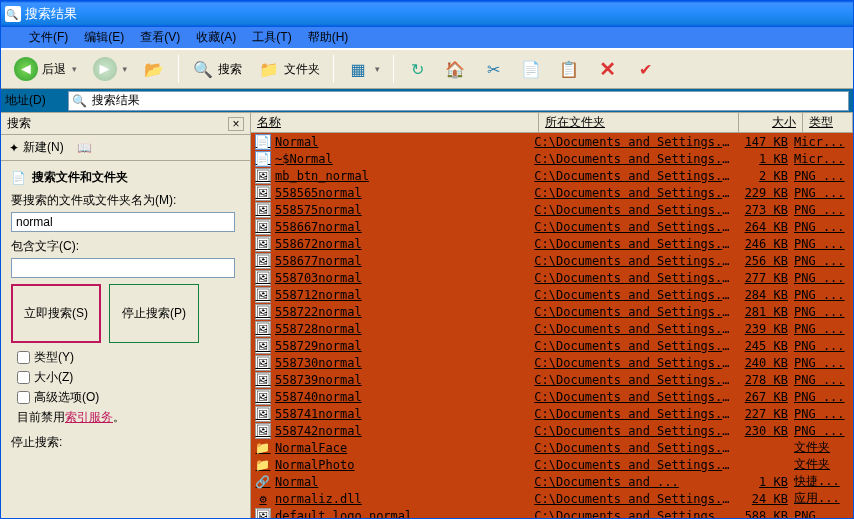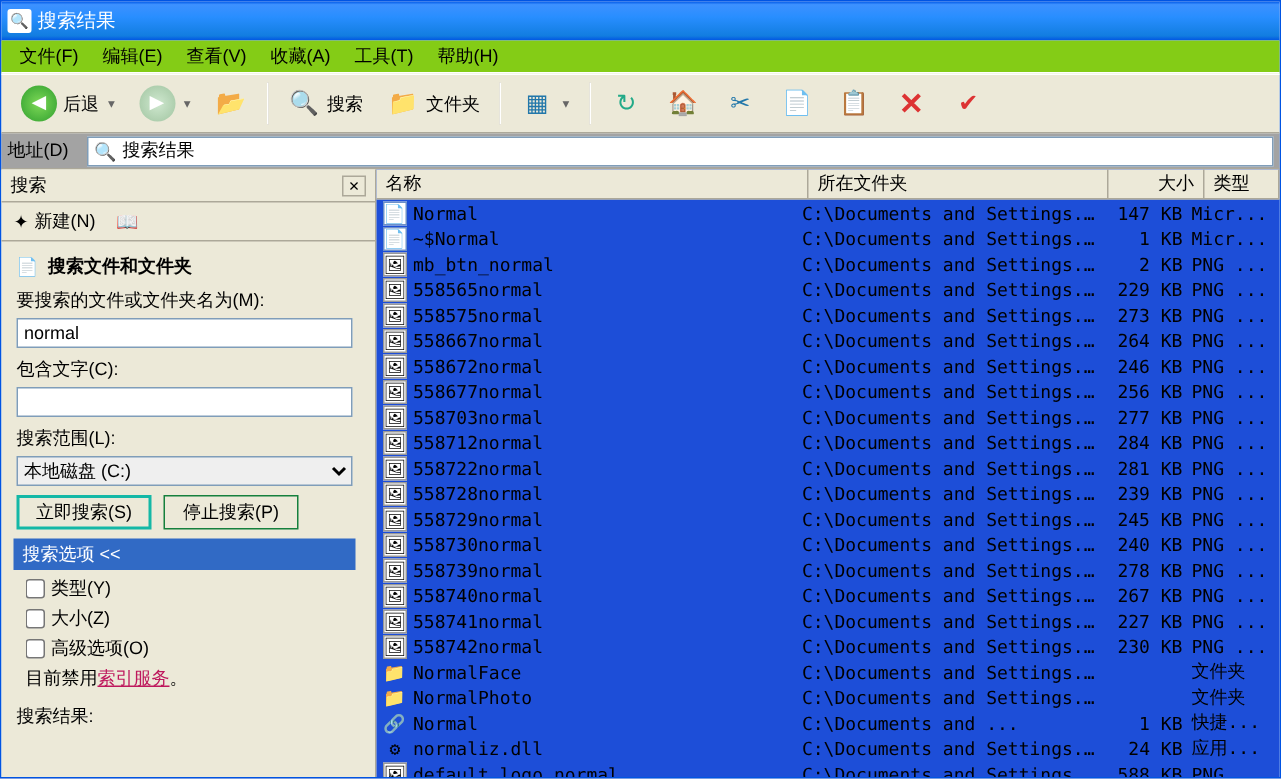--- a/index.html
+++ b/index.html
@@ -1,45 +1,45 @@
 <!DOCTYPE html>
 <html><head>
 <meta charset="utf-8">
 <style>
 * { margin: 0; padding: 0; box-sizing: border-box; }
 body { font-family: "宋体", SimSun, Tahoma, sans-serif; font-size: 12px; background: #ece9d8; overflow: hidden; }
 .window { width: 854px; height: 519px; background: #fff; border: 1px solid #0054e3; display: flex; flex-direction: column; }
 .titlebar { background: linear-gradient(to bottom, #0058e6 0%, #3d91ff 8%, #288eff 40%, #127de0 88%, #0054e3 100%); color: #fff; height: 26px; display: flex; align-items: center; padding: 0 4px; font-size: 13px; }
 .titlebar .icon { width: 16px; height: 16px; margin-right: 4px; display: inline-flex; align-items: center; justify-content: center; background:#fff; border-radius:2px; color:#333; font-size:10px;}
-.menubar { background: #84cc16; height: 22px; display: flex; align-items: center; padding: 0 4px; border-bottom: 1px solid #fff; }
+.menubar { background: #3b82f6; height: 22px; display: flex; align-items: center; padding: 0 20px; border-bottom: 1px solid #fff; }
 .menubar span { padding: 2px 8px; cursor: default; }
 .toolbar { background: #ece9d8; height: 40px; display: flex; align-items: center; padding: 0 6px; gap: 2px; border-top: 1px solid #fff; border-bottom: 1px solid #aca899; }
 .toolbar .sep { width: 1px; height: 28px; background: #aca899; margin: 0 4px; border-right:1px solid #fff; }
 .tbtn { display: flex; align-items: center; gap: 4px; padding: 2px 6px; border: 1px solid transparent; border-radius: 3px; cursor: default; height: 30px;}
 .tb-icon { width: 22px; height: 22px; display: inline-flex; align-items: center; justify-content: center; font-size: 16px; }
-.addrbar { background: #a3a3a3; height: 24px; display: flex; align-items: center; padding: 0 4px; gap: 12px; border-bottom: 1px solid #aca899; }
+.addrbar { background: #0369a1; height: 24px; display: flex; align-items: center; padding: 0 4px; gap: 22px; border-bottom: 1px solid #aca899; }
 .addrbar .field { flex: 1; background: #fff; border: 1px solid #7f9db9; height: 20px; display: flex; align-items: center; padding: 0 4px; gap: 4px; }
 .body { flex: 1; display: flex; min-height: 0; }
 .sidebar { width: 250px; background: #ece9d8; border-right: 1px solid #aca899; display: flex; flex-direction: column; }
 .side-head { background: #ece9d8; height: 22px; display: flex; align-items: center; justify-content: space-between; padding: 0 6px; border-bottom: 1px solid #aca899; }
 .side-head .x { width:16px; height:14px; border:1px solid #aca899; text-align:center; line-height:12px; background:#ece9d8;}
 .side-actions { height: 26px; display: flex; align-items: center; gap: 14px; padding: 0 8px; border-bottom: 1px solid #aca899;}
 .side-actions .act { display:flex; align-items:center; gap:4px; }
 .side-body { padding: 8px 10px; overflow-y: auto; flex: 1; }
 .side-body .row { margin-bottom: 6px; }
 .side-body label { display: block; margin-bottom: 3px; }
 .side-body input[type=text] { width: 224px; border: 1px solid #7f9db9; height: 20px; padding: 0 4px; font-family: inherit; font-size: 12px;}
 .side-body select { width: 224px; border: 1px solid #7f9db9; height: 20px; font-family: inherit; font-size: 12px;}
 .btnrow { display: flex; gap: 8px; margin: 6px 0; }
 .btnrow button { padding: 2px 12px; font-family: inherit; font-size: 12px; border:1px solid #15803d; background:#ece9d8;}
-.btnrow button:first-child { border:2px solid #14b8a6; padding:1px 11px;}
+.btnrow button:first-child { border:2px solid #be185d; padding:19px 11px;}
 .opts-head { background: #316ac5; color: #fff; padding: 2px 6px; margin: 4px -2px; width: 228px;}
 .chk { display: flex; align-items: center; gap: 4px; margin: 3px 6px; }
 .link { color: #be185d; text-decoration: underline; cursor: pointer; }
-.main { flex: 1; background: #1d4ed8; display: flex; flex-direction: column; min-width:0;}
+.main { flex: 1; background: #c2410c; display: flex; flex-direction: column; min-width:0;text-decoration:underline;}
 .cols { height: 20px; background: #ece9d8; border-bottom: 1px solid #aca899; display: flex; }
 .cols .col { border-right: 1px solid #aca899; padding: 2px 6px; position:relative; display:flex; align-items:center;}
 .cols .col.right { justify-content:flex-end; }
 .list { flex: 1; overflow-y: auto; font-family: "宋体", SimSun, monospace;}
 .frow { display: flex; height: 17px; align-items: center; white-space: nowrap; }
 .frow .c1 { width: 288px; display:flex; align-items:center; gap:4px; padding-left:4px;}
 .frow .c2 { width: 200px; overflow:hidden; text-overflow:ellipsis;}
 .frow .c3 { width: 64px; text-align: right; padding-right:6px;}
 .frow .c4 { width: 60px; overflow:hidden;}
 .fico { width: 16px; height: 16px; display:inline-flex; align-items:center; justify-content:center; font-size:12px;}
@@ -147,45 +147,40 @@
           <b>搜索文件和文件夹</b>
         </div>
         <div class="row">
           <label>要搜索的文件或文件夹名为(M):</label>
           <input type="text" value="normal" style="">
         </div>
         <div class="row">
           <label>包含文字(C):</label>
           <input type="text" value="" style="">
         </div>
-        <div class="row">
-          <label>搜索范围(L):</label>
-          <select><option>本地磁盘 (C:)</option></select>
-        </div>
         <div class="btnrow">
           <button>立即搜索(S)</button>
           <button>停止搜索(P)</button>
         </div>
-        <div class="opts-head">搜索选项 &lt;&lt;</div>
         <div class="chk">
             <input type="checkbox" style="">
             <span>类型(Y)</span>
           </div>
         <div class="chk">
             <input type="checkbox" style="">
             <span>大小(Z)</span>
           </div>
         <div class="chk">
             <input type="checkbox" style="">
             <span>高级选项(O)</span>
           </div>
         <div class="row" style="margin-left:6px;">
           <span>目前禁用</span><span class="link">索引服务</span><span>。</span>
         </div>
-        <div class="row" style="margin-top:8px;"><span>搜索结果:</span></div>
+        <div class="row" style="margin-top:8px;"><span>停止搜索:</span></div>
       </div>
     </div>
 
     <div class="main">
       <div class="cols">
         <div class="col" style="width:288px">名称</div>
         <div class="col" style="width:200px">所在文件夹</div>
         <div class="col right" style="width:64px">大小</div>
         <div class="col" style="flex:1">类型</div>
       </div>

